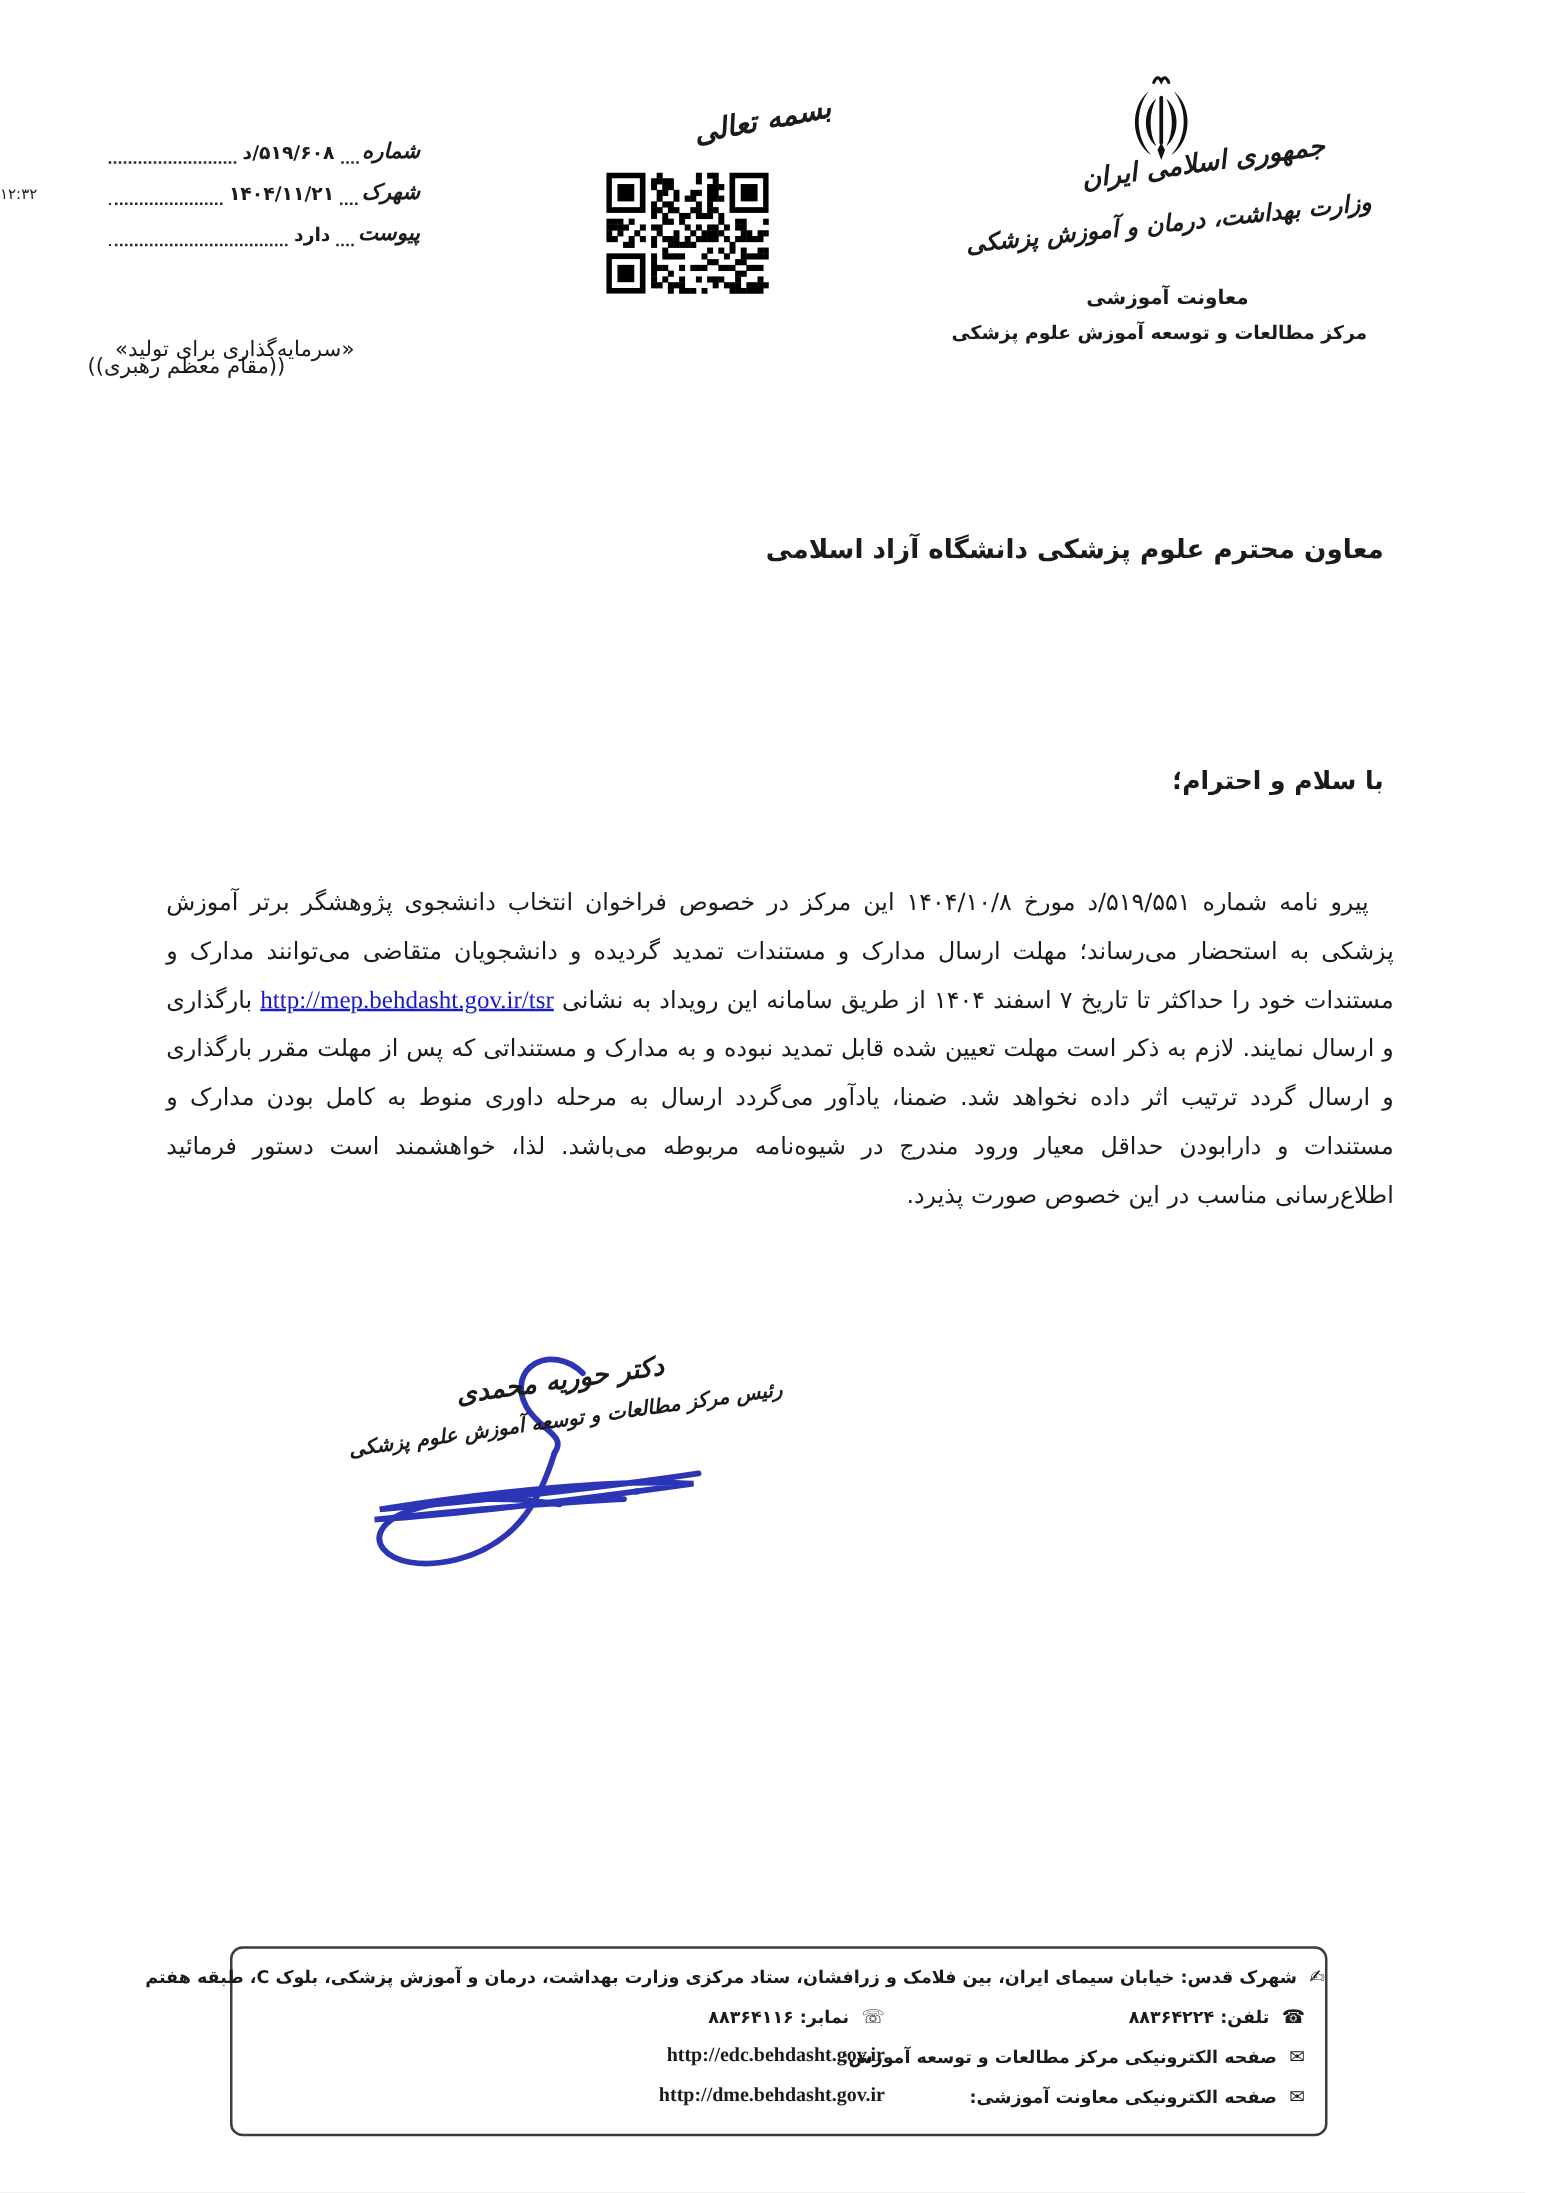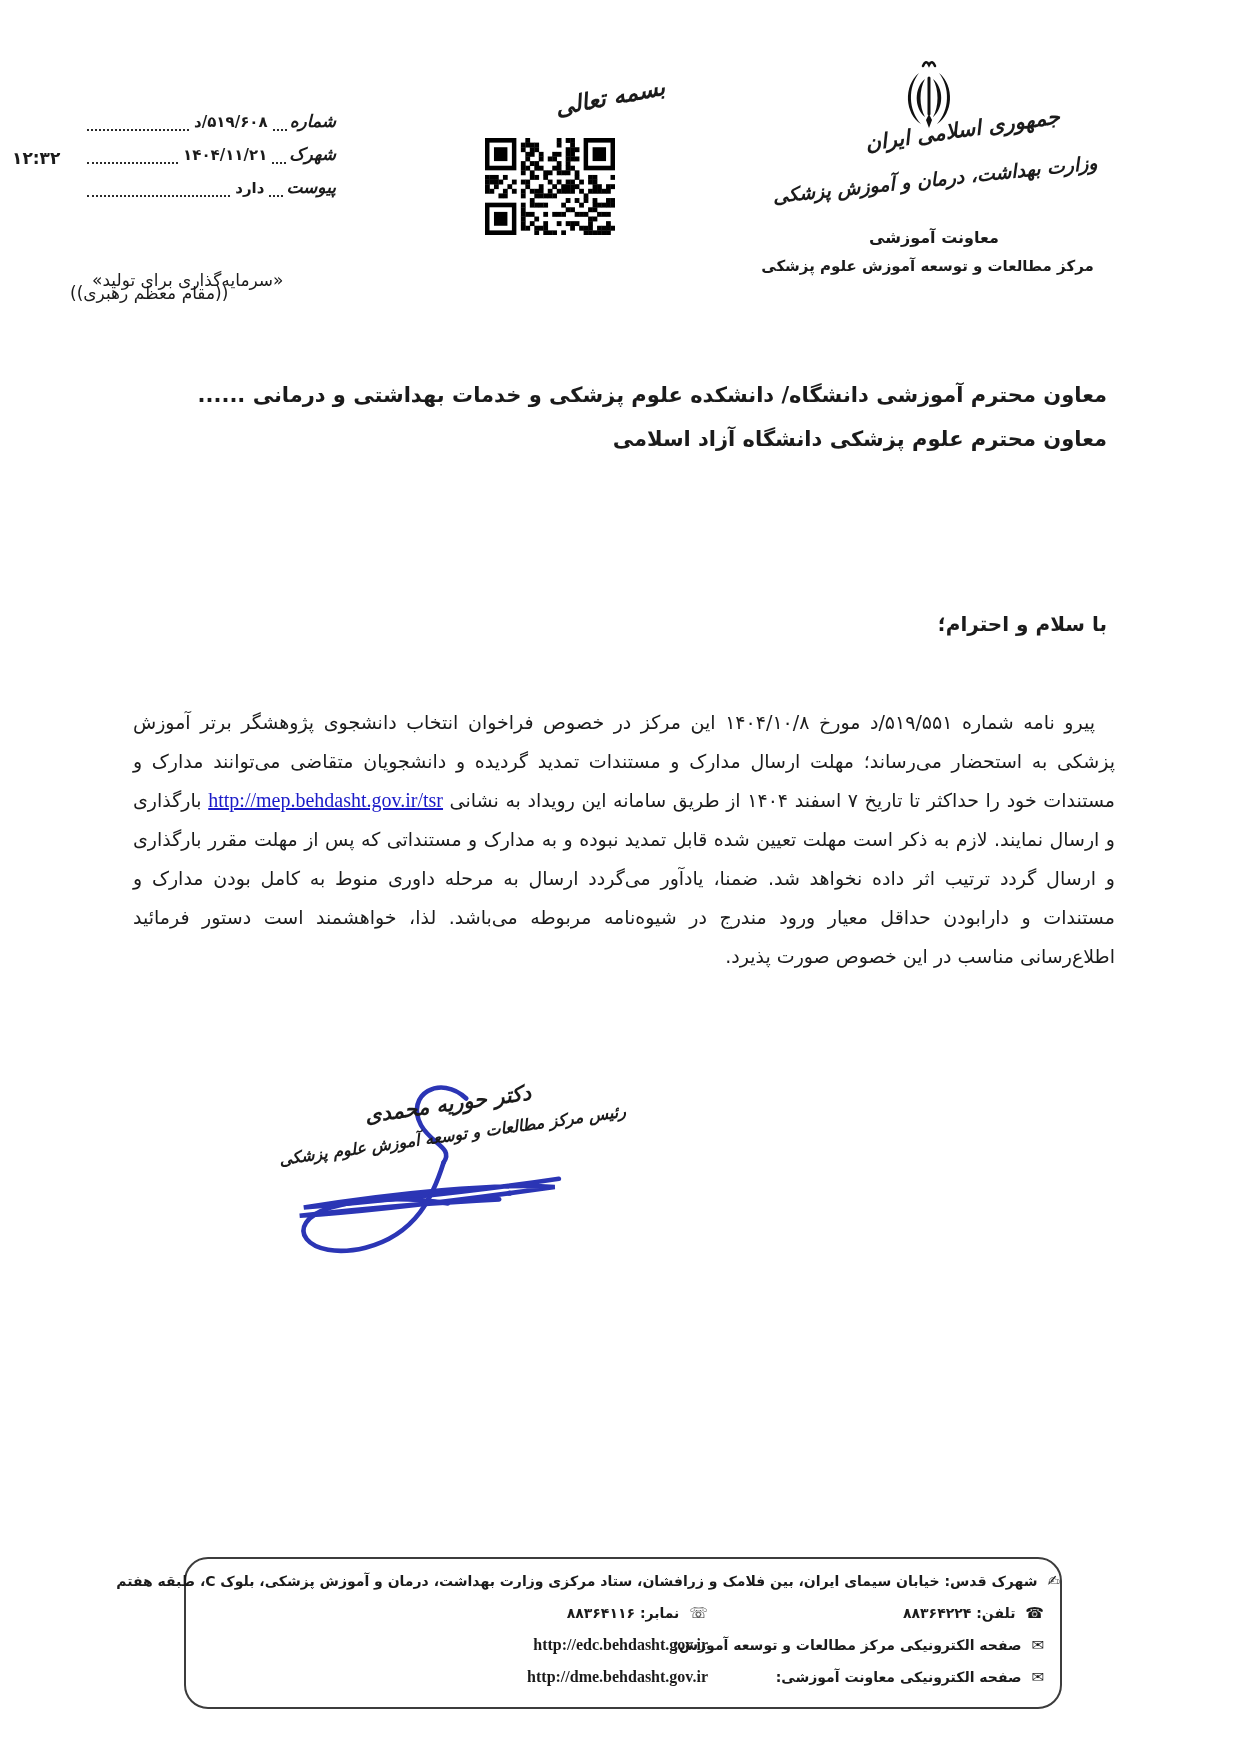--- a/index.html
+++ b/index.html
@@ -15,21 +15,21 @@
   }
   .abs{position:absolute;}
   
   .meta-block{left:84px;top:98px;width:252px;direction:rtl;}
   .meta-row{display:flex;align-items:flex-end;height:33px;}
   .meta-label{font-style:italic;font-weight:700;font-size:17px;white-space:nowrap;}
   .meta-dots{border-bottom:2px dotted #2a2a2a;height:4px;}
   .d-sm{width:14px;margin:0 3px;}
   .d-fill{flex:1;margin:0 3px;}
   .meta-value{font-weight:700;font-size:15px;white-space:nowrap;padding:0 2px;}
-  .print-time{left:12px;top:148px;font-size:17px;font-weight:700;letter-spacing:4px;direction:ltr;}
+  .print-time{left:0;top:148px;font-size:12px;font-weight:400;letter-spacing:4px;direction:ltr;}
   .slogan-quote{left:92px;top:250px;font-size:17px;margin-top:20px;}
   .slogan-attr{left:70px;top:283px;font-size:17px;}
   
   .besmellah{left:545px;top:84px;width:130px;text-align:center;
     font-style:italic;font-weight:700;font-size:23px;transform:rotate(-11deg);}
   .qr{left:485px;top:138px;width:130px;height:97px;line-height:0;}
   
   .emblem{left:898px;top:54px;width:62px;height:80px;}
   .lh-country{left:830px;top:118px;width:265px;text-align:center;
     font-style:italic;font-weight:700;font-size:21px;transform:rotate(-8deg);white-space:nowrap;}
@@ -50,21 +50,21 @@
   .body-par a{color:var(--link-blue,#1a1ac8);text-decoration:underline;font-family:"Liberation Serif","DejaVu Serif",serif;font-size:20px;}
   
   .sig-text{left:270px;top:1092px;width:360px;text-align:center;transform:rotate(-8deg);
     font-style:italic;font-weight:700;}
   .sig-name{font-size:21px;}
   .sig-title{font-size:16px;margin-top:10px;white-space:nowrap;}
   .sig-scribble{left:250px;top:1080px;width:340px;height:180px;line-height:0;}
   
   .footer-box{
     left:184px;top:1557px;width:874px;height:148px;
-    border:2px solid #3c3c3c;border-radius:24px;
+    border:2px solid #3c3c3c;border-radius:10px;
     font-weight:700;font-size:14px;
   }
   .f-row1{position:absolute;top:13px;left:0;right:0;text-align:center;white-space:nowrap;}
   .f-item{position:absolute;white-space:nowrap;}
   .f-icon{display:inline-block;margin-left:5px;font-size:15px;font-weight:400;}
   .f-url{font-family:"Liberation Serif","DejaVu Serif",serif;font-weight:700;font-size:16px;direction:ltr;}
   .r2{top:45px}.r3{top:77px}.r4{top:109px}
   .c1{right:16px}.c2{right:352px}
 </style>
 </head>
@@ -316,21 +316,20 @@
         <path d="M40 19 C56 32 54 60 38 70 C51 56 51 33 40 19 Z"></path>
         <path d="M30 60 L33 66 L30 74 L27 66 Z"></path>
       </g>
     </svg>
   </div>
   <div class="abs lh-country">جمهوری اسلامی ایران</div>
   <div class="abs lh-ministry">وزارت بهداشت، درمان و آموزش پزشکی</div>
   <div class="abs lh-deputy">معاونت آموزشی</div>
   <div class="abs lh-center">مرکز مطالعات و توسعه آموزش علوم پزشکی</div>
 
-  <div class="abs recipient1">معاون محترم آموزشی دانشگاه/ دانشکده علوم پزشکی و خدمات بهداشتی و درمانی ......</div>
   <div class="abs recipient2">معاون محترم علوم پزشکی دانشگاه آزاد اسلامی</div>
 
   <div class="abs salutation">با سلام و احترام؛</div>
 
   <div class="abs body-par">
     <span>پیرو نامه شماره ۵۱۹/۵۵۱/د مورخ ۱۴۰۴/۱۰/۸ این مرکز در خصوص فراخوان انتخاب دانشجوی پژوهشگر برتر آموزش پزشکی به استحضار می‌رساند؛ مهلت ارسال مدارک و مستندات تمدید گردیده و دانشجویان متقاضی می‌توانند مدارک و مستندات خود را حداکثر تا تاریخ ۷ اسفند ۱۴۰۴ از طریق سامانه این رویداد به نشانی </span><a href="#" dir="ltr">http://mep.behdasht.gov.ir/tsr</a><span> بارگذاری و ارسال نمایند. لازم به ذکر است مهلت تعیین شده قابل تمدید نبوده و به مدارک و مستنداتی که پس از مهلت مقرر بارگذاری و ارسال گردد ترتیب اثر داده نخواهد شد. ضمنا، یادآور می‌گردد ارسال به مرحله داوری منوط به کامل بودن مدارک و مستندات و دارابودن حداقل معیار ورود مندرج در شیوه‌نامه مربوطه می‌باشد. لذا، خواهشمند است دستور فرمائید اطلاع‌رسانی مناسب در این خصوص صورت پذیرد.</span>
   </div>
 
   <div class="abs sig-scribble">
     <svg viewBox="0 0 330 175" width="340" height="180" xmlns="http://www.w3.org/2000/svg">

